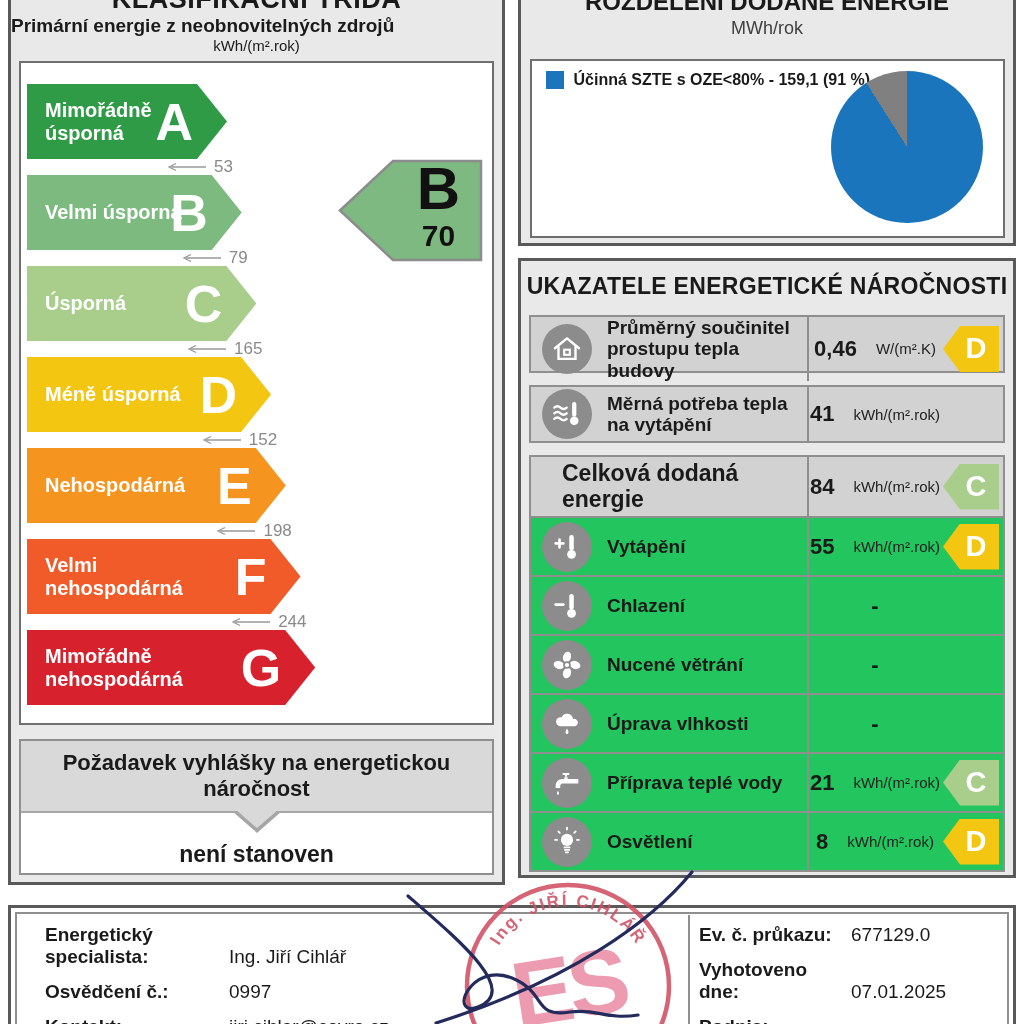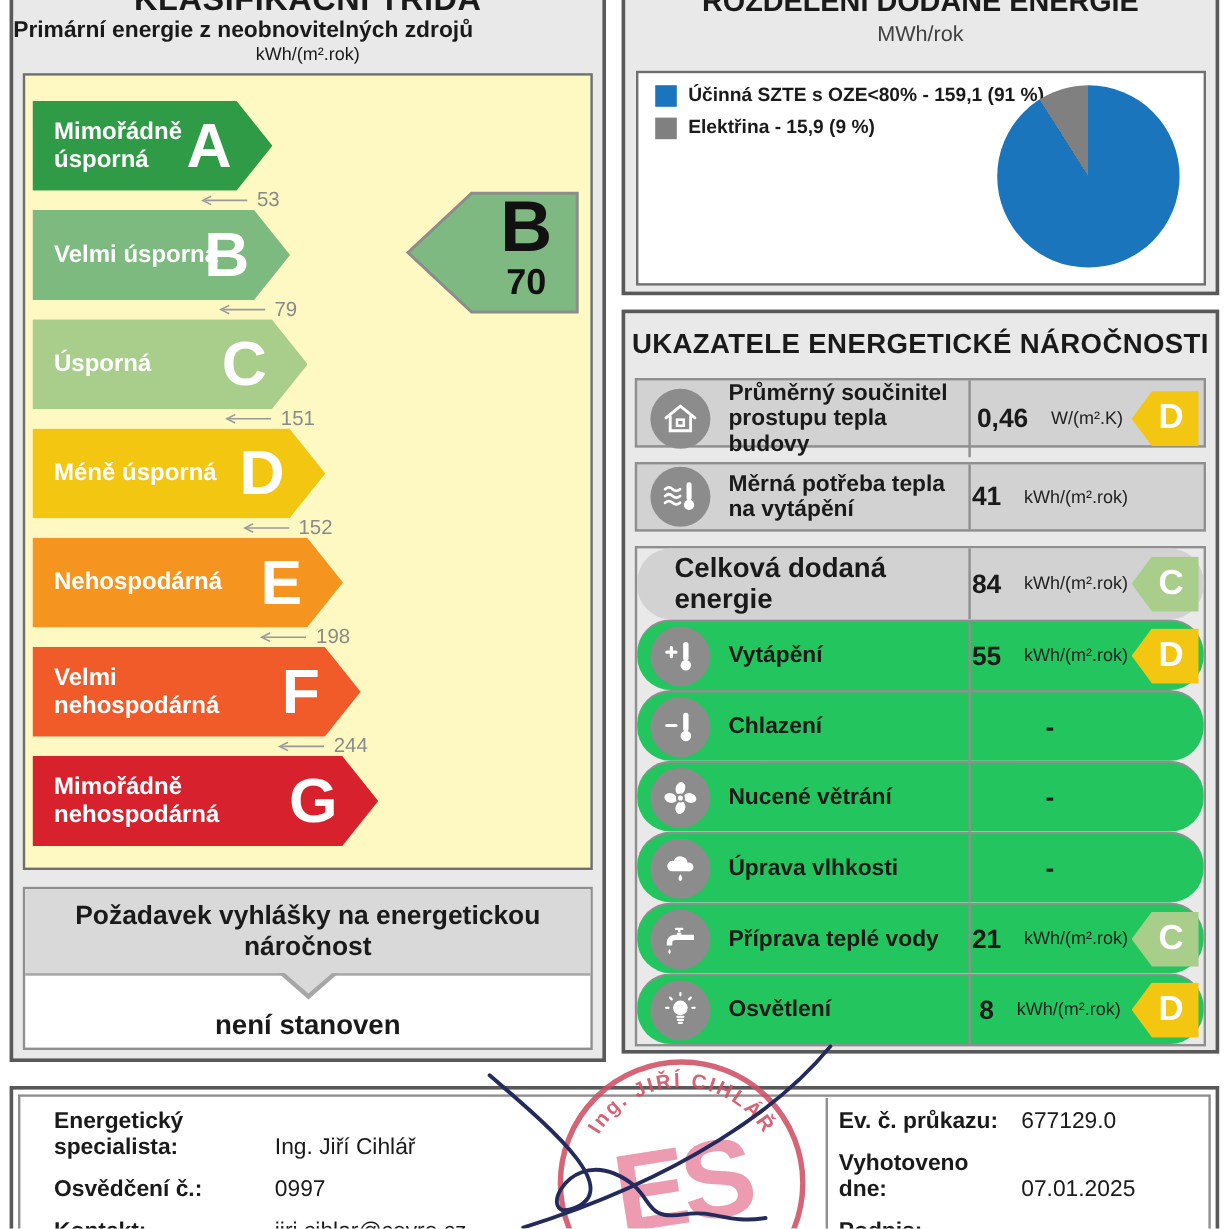--- a/index.html
+++ b/index.html
@@ -5,21 +5,21 @@
   html,body{margin:0;padding:0;background:#fff;}
   #page{position:relative;width:1024px;height:1024px;overflow:hidden;background:#fff;
         font-family:"Liberation Sans",sans-serif;color:#1a1a1a;}
   .panel{position:absolute;background:#e9e9e9;border:3px solid #595959;box-sizing:border-box;}
   .panel-title{text-align:center;font-weight:bold;color:#1a1a1a;}
   
   #left-panel{left:8px;top:-20px;width:497px;height:905px;}
   #left-title{font-size:27px;line-height:28px;margin-top:2px;letter-spacing:.5px;}
   #left-subtitle{font-size:19px;line-height:22px;margin-top:2px;font-weight:bold;}
   #left-unit{font-size:15px;line-height:18px;text-align:center;font-weight:500;}
-  #class-box{position:relative;margin:6px auto 0;width:475px;height:664px;background:#fef9c3;
+  #class-box{position:relative;margin:6px auto 0;width:475px;height:664px;background:#ffffff;
              border:2px solid #6f6f6f;box-sizing:border-box;padding:21px 0 0 6px;}
   .class-row{position:relative;height:75px;margin-bottom:16px;}
   .class-arrow{height:75px;display:flex;align-items:center;position:relative;
      clip-path:polygon(0 0,calc(100% - 30px) 0,100% 50%,calc(100% - 30px) 100%,0 100%);}
   .class-arrow-label{padding-left:18px;width:160px;font-weight:bold;font-size:20px;line-height:1.12;color:#fff;}
   .class-arrow-letter{position:absolute;right:34px;top:50%;transform:translateY(-50%);
      font-size:52px;font-weight:bold;color:#fff;line-height:1;}
   .class-threshold{position:absolute;bottom:-16px;height:16px;width:140px;display:flex;
      align-items:center;justify-content:flex-end;gap:7px;}
   .threshold-value{font-size:17px;color:#8a8a8a;}
@@ -51,21 +51,21 @@
   .legend-label{font-size:16px;font-weight:bold;white-space:nowrap;}
   #pie{position:absolute;right:20px;top:10px;width:152px;height:152px;border-radius:50%;}
   
   #ind-panel{left:518px;top:258px;width:498px;height:620px;}
   #ind-title{font-size:23px;line-height:26px;margin-top:12px;margin-bottom:16px;letter-spacing:.3px;}
   #ind-rows{margin:0 8px;}
   .ind-row{display:grid;grid-template-columns:278px 1fr;box-sizing:border-box;height:58px;background:#22c55e;}
   .ind-row.shaded{background:#d2d2d2;}
   .ind-row.boxed{border:2px solid #8f8f8f;margin-bottom:12px;}
   #ind-table{border:2px solid #8f8f8f;}
-  #ind-table .ind-row{height:59px;border-radius:28px;}
+  #ind-table .ind-row{height:59px;}
   #ind-table .ind-row + .ind-row{border-top:2px solid #8f8f8f;}
   .ind-left{display:flex;align-items:center;padding-left:11px;border-right:2px solid #8f8f8f;}
   .ind-icon{width:50px;height:50px;border-radius:50%;background:#8c8c8c;flex:0 0 auto;
      display:flex;align-items:center;justify-content:center;margin-right:15px;}
   .ind-icon svg{width:34px;height:34px;}
   .ind-label{font-size:19px;font-weight:bold;line-height:1.12;width:190px;}
   .ind-row.emph .ind-label{font-size:23px;width:auto;margin-left:20px;}
   .ind-right{position:relative;display:flex;align-items:center;justify-content:center;
      gap:19px;padding-right:62px;}
   .ind-value{font-size:22px;font-weight:bold;}
@@ -127,21 +127,21 @@
           <div class="class-row">
     <div class="class-arrow" style="background: rgb(169, 206, 140); width: 229.4px;">
       <span class="class-arrow-label">Úsporná</span>
       <span class="class-arrow-letter">C</span>
     </div>
     <div class="class-threshold" style="left: 95.4px;">
       <svg width="44" height="10" viewBox="0 0 44 10">
         <line x1="43" y1="5" x2="8" y2="5" stroke="#999" stroke-width="1.3"></line>
         <path d="M13 1.5 L6 5 L13 8.5" fill="none" stroke="#999" stroke-width="1.3"></path>
       </svg>
-      <span class="threshold-value">151</span>
+      <span class="threshold-value">165</span>
     </div>
   </div>
           <div class="class-row">
     <div class="class-arrow" style="background: rgb(242, 198, 17); width: 244.1px;">
       <span class="class-arrow-label">Méně úsporná</span>
       <span class="class-arrow-letter">D</span>
     </div>
     <div class="class-threshold" style="left: 110.1px;">
       <svg width="44" height="10" viewBox="0 0 44 10">
         <line x1="43" y1="5" x2="8" y2="5" stroke="#999" stroke-width="1.3"></line>
@@ -203,24 +203,20 @@
   </div>
 
   <div class="panel" id="pie-panel">
     <div class="panel-title" id="pie-title">ROZDĚLENÍ DODANÉ ENERGIE</div>
     <div id="pie-subtitle">MWh/rok</div>
     <div id="pie-box">
       <div id="legend">
           <div class="legend-item">
     <span class="legend-swatch" style="background: rgb(27, 117, 188);"></span>
     <span class="legend-label">Účinná SZTE s OZE&lt;80% - 159,1 (91 %)</span>
-  </div>
-          <div class="legend-item">
-    <span class="legend-swatch" style="background: rgb(128, 128, 128);"></span>
-    <span class="legend-label">Elektřina - 15,9 (9 %)</span>
   </div>
         </div>
       <div id="pie" style="background: conic-gradient(rgb(27, 117, 188) 0deg, rgb(27, 117, 188) 327.6deg, rgb(128, 128, 128) 327.6deg, rgb(128, 128, 128) 360deg);"></div>
     </div>
   </div>
 
   <div class="panel" id="ind-panel">
     <div class="panel-title" id="ind-title">UKAZATELE ENERGETICKÉ NÁROČNOSTI</div>
     <div id="ind-rows">
       <div class="ind-row shaded boxed">

